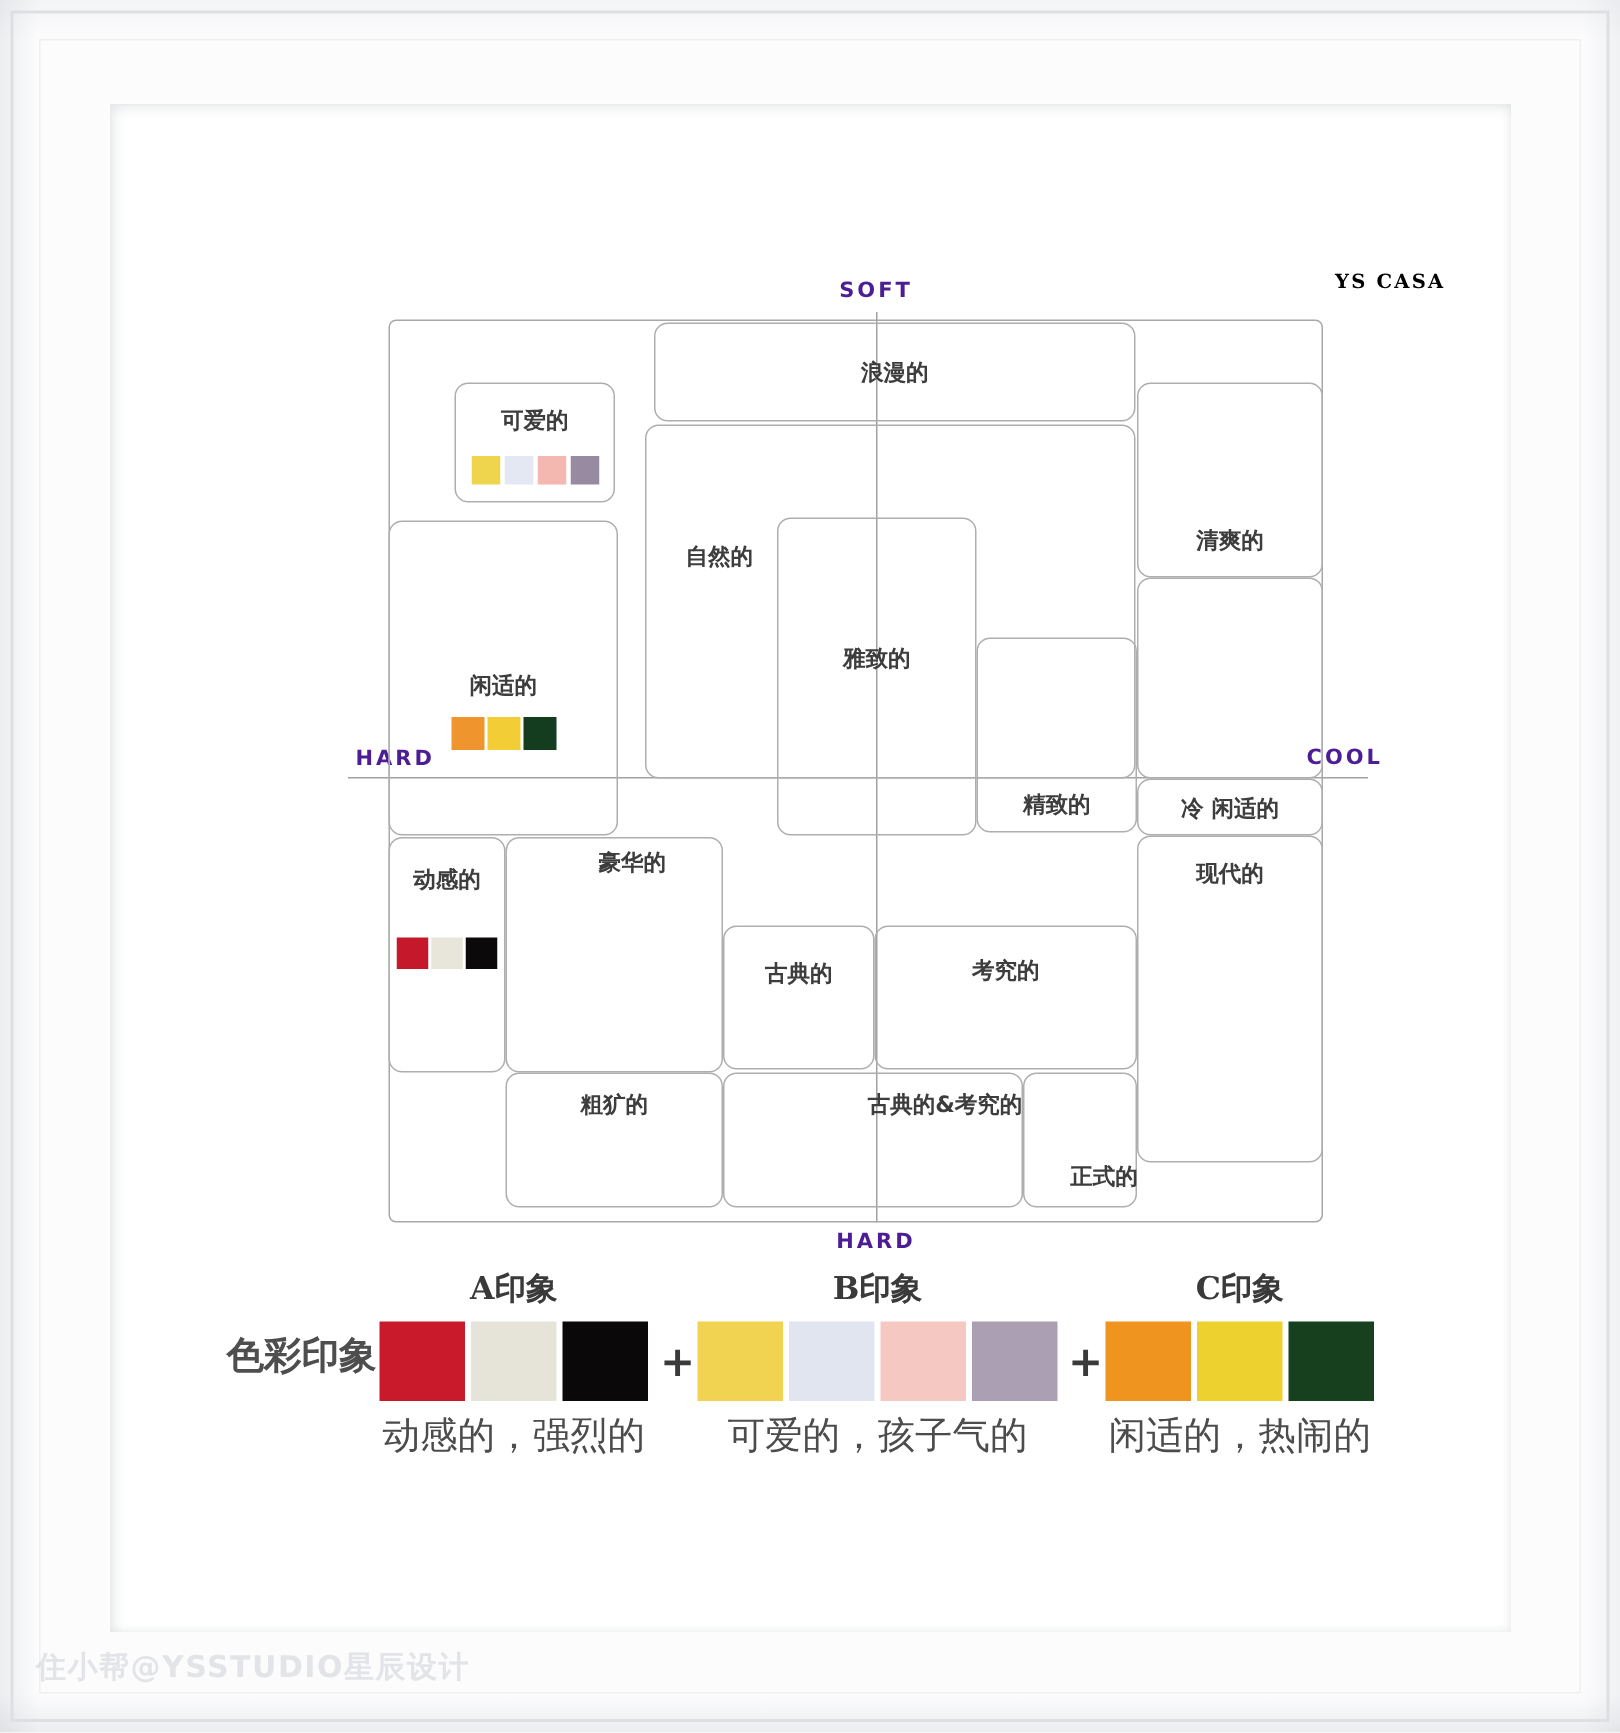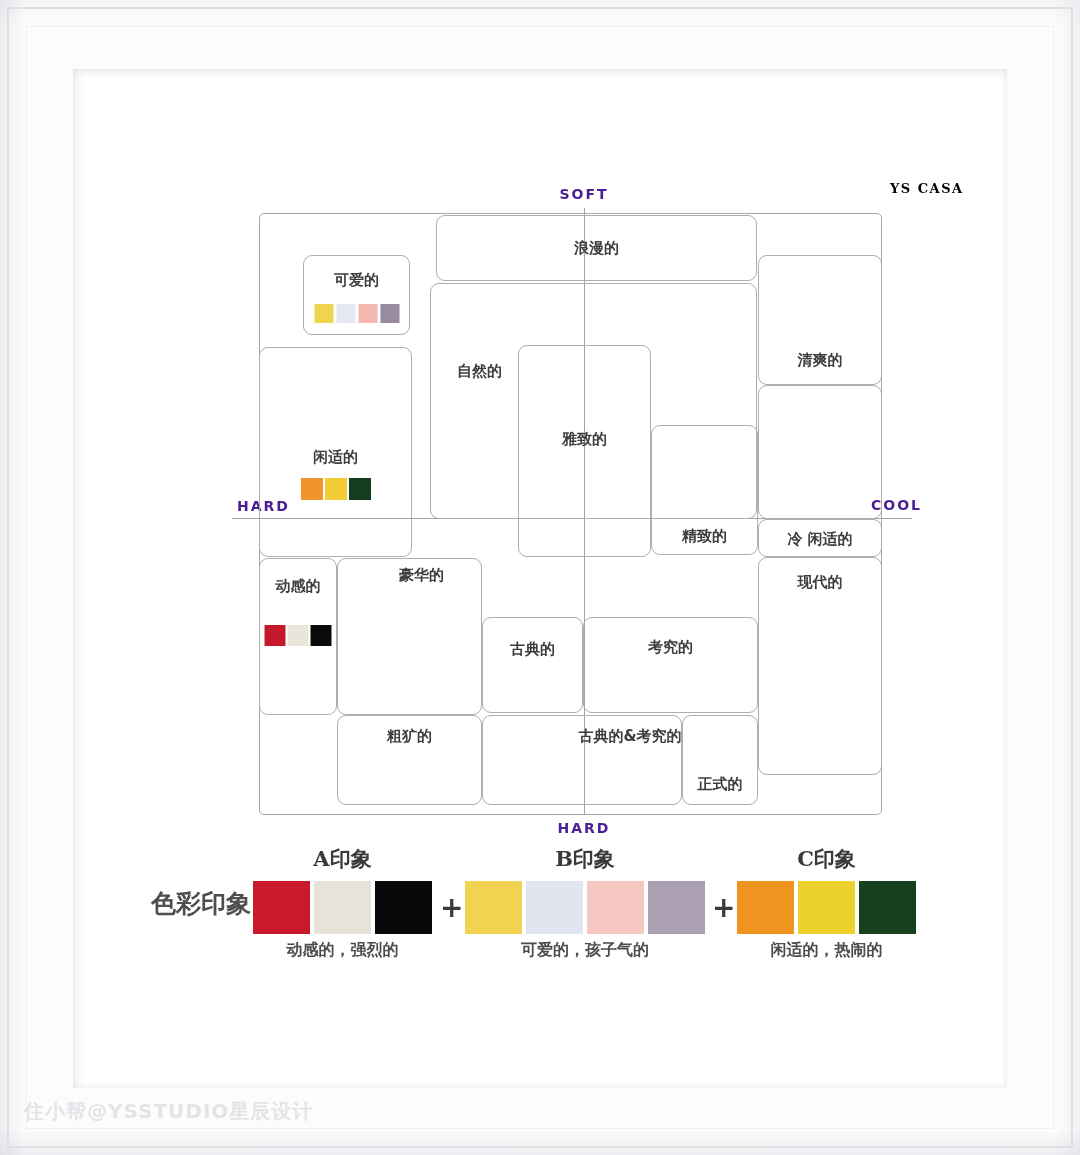--- a/index.html
+++ b/index.html
@@ -67,21 +67,21 @@
   
   .legend-title { position:absolute; left:137px; top:887px; font-size:25px; font-weight:700; color:#4e4e4e;margin-left:14px; }
   .lg-group { position:absolute; top:845px; }
   .lg-a { left:253px; width:179px; }
   .lg-b { left:465px; width:240px; }
   .lg-c { left:737px; width:179px; }
   .lg-name { text-align:center; font-size:21px; font-weight:700; color:#3a3a3a;
              font-family:"DejaVu Serif","Liberation Serif",serif; }
   .lg-swatches { display:flex; gap:4px; margin-top:8px; }
   .lg-sw { width:57px; height:53px; flex:0 0 auto; }
-  .lg-desc { text-align:center; margin-top:6px; font-size:16px; font-weight:700; color:#4c4c4c; white-space:nowrap; }
+  .lg-desc { text-align:center; margin-top:6px; font-size:25px; font-weight:400; color:#4c4c4c; white-space:nowrap; }
   .lg-plus { position:absolute; top:891px; font-size:28px; font-weight:700; color:#3a3a3a; }
   .lg-plus1 { left:440px; }
   .lg-plus2 { left:712px; }
 </style>
 </head>
 <body>
 
 <div class="canvas">
   <div class="frame-line1"></div>
   <div class="frame-line2"></div>
@@ -170,21 +170,21 @@
 
   <div class="mbox b-rugged">
     <div class="mlabel" style="top:11px;">粗犷的</div>
   </div>
 
   <div class="mbox b-classrefined">
     <div class="mlabel" style="top:11px;">古典的&amp;考究的</div>
   </div>
 
   <div class="mbox b-formal">
-    <div class="mlabel" style="bottom:10px;">正式的</div>
+    <div class="mlabel" style="bottom:10px;margin-left:16px;">正式的</div>
   </div>
 
   <div class="legend-title">色彩印象</div>
 
   <div class="lg-group lg-a">
     <div class="lg-name">A印象</div>
     <div class="lg-swatches">
       <span class="lg-sw" style="background: rgb(200, 26, 43);"></span>
       <span class="lg-sw" style="background: rgb(230, 228, 216);"></span>
       <span class="lg-sw" style="background: rgb(11, 8, 9);"></span>

